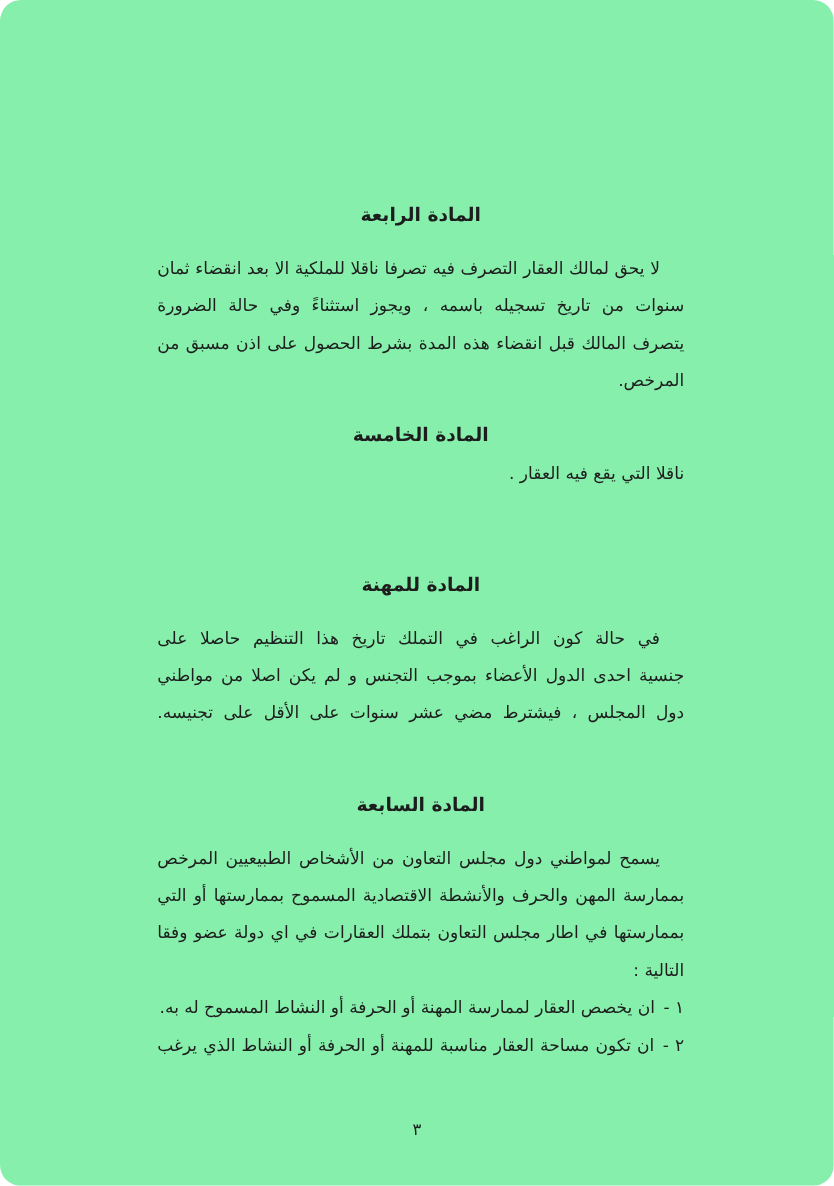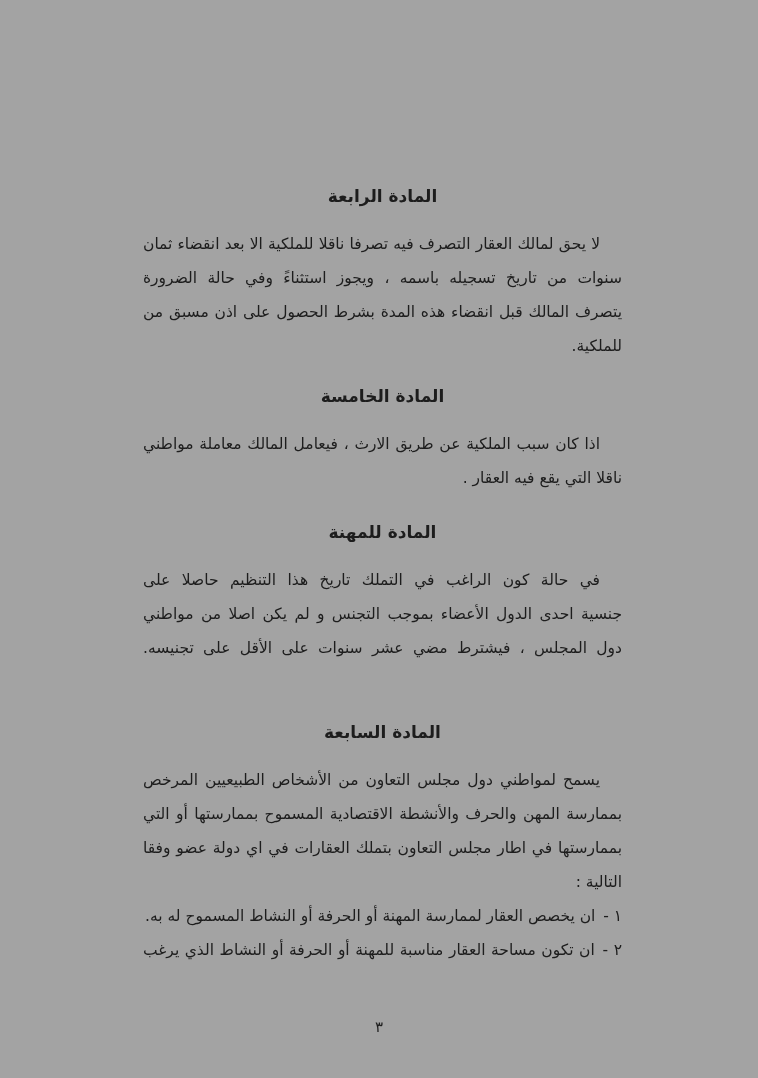--- a/index.html
+++ b/index.html
@@ -60,36 +60,35 @@
     height: 34px;
     line-height: 34px;
     text-align: center;
     font-size: 15px;
     direction: rtl;
   }
 </style>
 </head>
 <body>
 
-<div class="page" style="background: #a3a3a3; color: rgb(29, 29, 29);">
+<div class="page" style="background: #86efac; color: rgb(29, 29, 29); border-radius: 19px;">
   <div>
   <section class="article article-0">
     <div class="article-title">المادة الرابعة</div>
     <div class="article-lines">
           <div class="line indent">لا يحق لمالك العقار التصرف فيه تصرفا ناقلا للملكية الا بعد انقضاء ثمان</div>
           <div class="line">سنوات من تاريخ تسجيله باسمه ، ويجوز استثناءً وفي حالة الضرورة القصوى ان</div>
           <div class="line">يتصرف المالك قبل انقضاء هذه المدة بشرط الحصول على اذن مسبق من الجهات</div>
-          <div class="line end">للملكية.</div>
+          <div class="line end">المرخص.</div>
         </div>
   </section>
 
   <section class="article article-1">
     <div class="article-title">المادة الخامسة</div>
     <div class="article-lines">
-          <div class="line indent">اذا كان سبب الملكية عن طريق الارث ، فيعامل المالك معاملة مواطني</div>
           <div class="line end">ناقلا التي يقع فيه العقار .</div>
         </div>
   </section>
 
   <section class="article article-2">
     <div class="article-title">المادة للمهنة</div>
     <div class="article-lines">
           <div class="line indent">في حالة كون الراغب في التملك تاريخ هذا التنظيم حاصلا على</div>
           <div class="line">جنسية احدى الدول الأعضاء بموجب التجنس و لم يكن اصلا من مواطني</div>
           <div class="line">دول المجلس ، فيشترط مضي عشر سنوات على الأقل على تجنيسه.</div>

